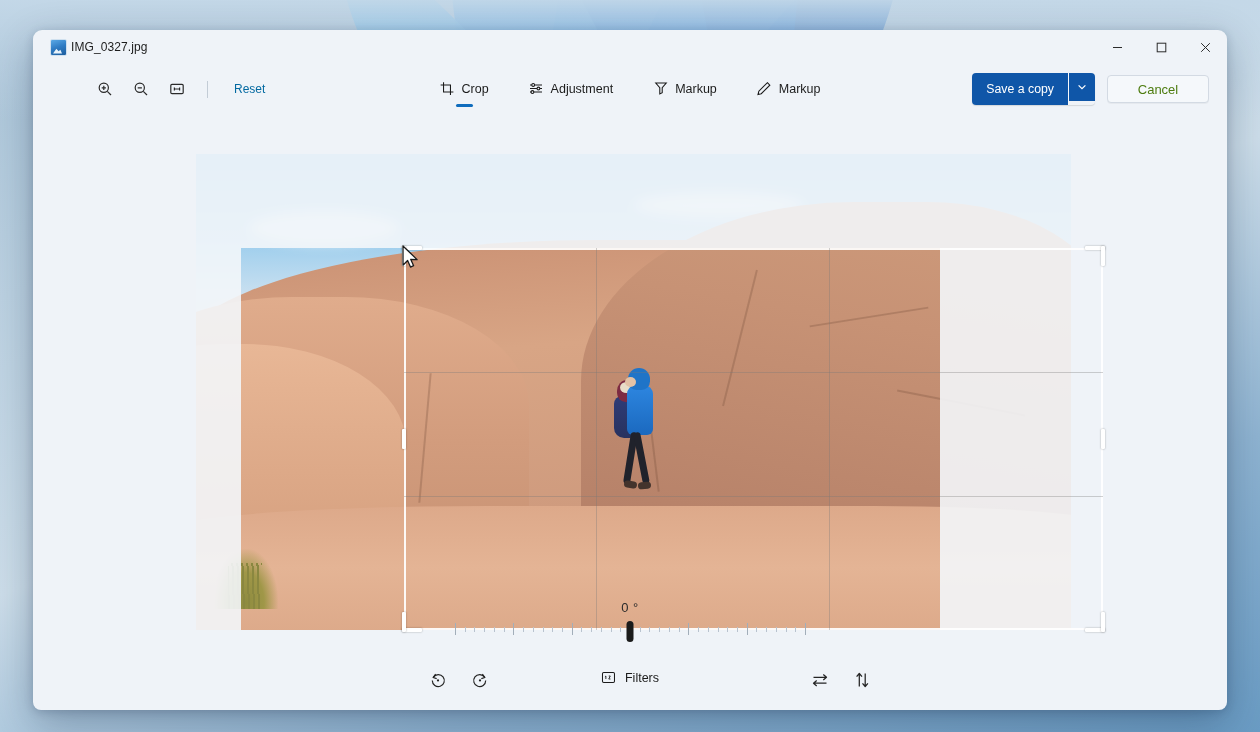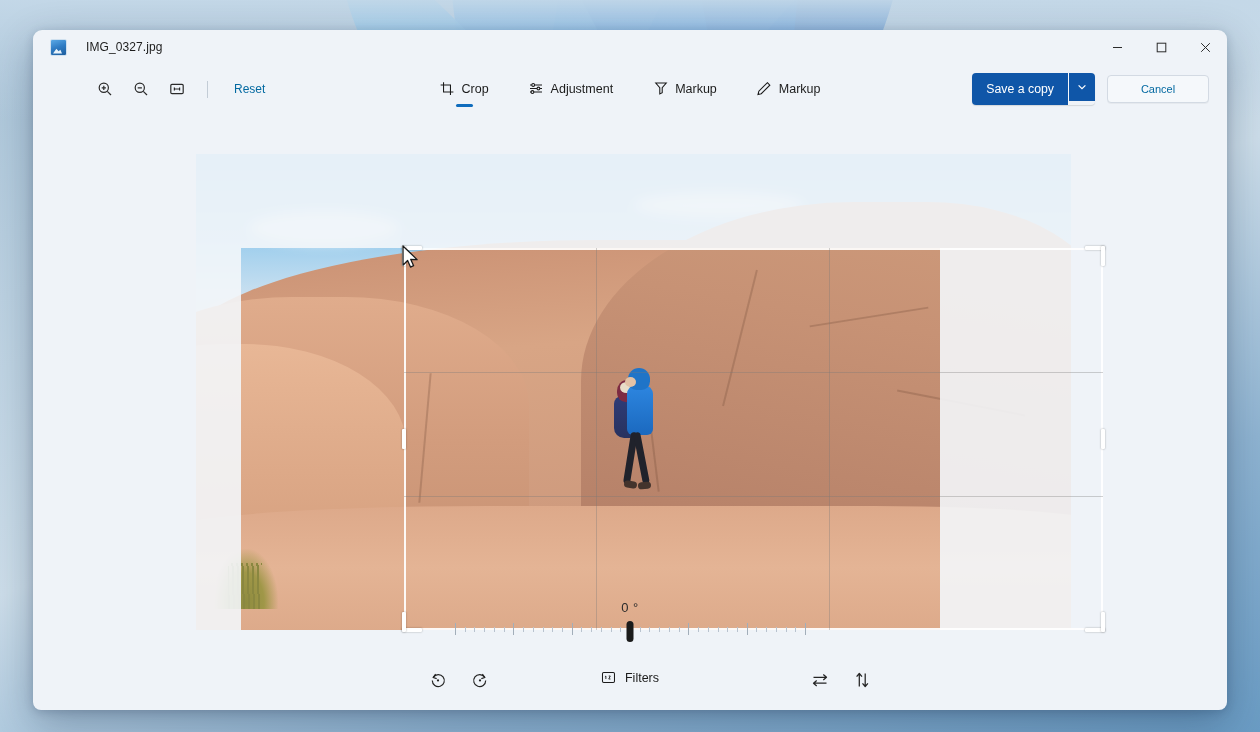--- a/index.html
+++ b/index.html
@@ -34,21 +34,21 @@
     box-shadow: 0 14px 42px rgba(10,30,60,.30), 0 2px 10px rgba(10,30,60,.18);
     overflow: hidden; }
 
   
   .titlebar { height: 34px; display: flex; align-items: center; position: relative; }
   .app-icon { width: 17px; height: 17px; margin-left: 17px; border-radius: 2px;
     background: linear-gradient(160deg,#5aa9e6 0%,#2f7cc4 48%,#1d5d9e 100%);
     position: relative; overflow: hidden; flex: none; border: 1px solid #cfe0ef; }
   .app-icon::after { content:""; position:absolute; left:2px; bottom:1px; width:9px; height:6px;
     background:#e9f3fb; clip-path: polygon(0 100%, 38% 22%, 62% 62%, 82% 38%, 100% 100%); }
-  .title-text { margin-left: 19px; font-size: 12px; color: #1c1c1c; letter-spacing: .1px; }
+  .title-text { margin-left: 4px; font-size: 12px; color: #1c1c1c; letter-spacing: .1px; }
   .wincontrols { position: absolute; right: 0; top: 0; display: flex; height: 34px; }
   .wc { width: 44px; height: 34px; display: flex; align-items: center; justify-content: center;
     color: #2b2b2b; }
 
   
   .cmdbar { height: 50px; position: relative; display: flex; align-items: center; }
   .zoomgroup { display: flex; align-items: center; margin-left: 58px; gap: 8px; }
   .iconbtn { width: 28px; height: 28px; border-radius: 4px; display: flex;
     align-items: center; justify-content: center; color: #2a2a2a; }
   .divider { width: 1px; height: 17px; background: #c3ccd6; margin: 0 8px; }
@@ -64,21 +64,21 @@
 
   .topright { position: absolute; right: 18px; display: flex; align-items: center; gap: 12px; }
   .split { display: flex; border-radius: 4px; overflow: hidden; box-shadow: 0 1px 1px rgba(0,0,0,.12); }
   .split .main { background: #0f56a8; color: #fff; font-size: 12.3px;
     padding: 16px 14px; height: 28px; display: flex; align-items: center; }
   .split .sep { width: 1px; background: rgba(255,255,255,.42); }
   .split .caret { background: #0f56a8; color: #fff; width: 26px; height: 28px;
     display: flex; align-items: center; justify-content: center; }
   .cancel-btn { background: #f5f8fb; border: 1px solid #d3dae3; border-radius: 4px;
     height: 28px; width: 102px; display: flex; align-items: center; justify-content: center;
-    font-size: 11px; color: #0369a1; box-shadow: 0 1px 0 rgba(0,0,0,.04); }
+    font-size: 13px; color: #4d7c0f; box-shadow: 0 1px 0 rgba(0,0,0,.04); }
 
   
   .canvas { position: absolute; left: 0; top: 84px; width: 1194px; height: 518px; }
   .photo-wrap { position: absolute; left: 163px; top: 40px; width: 875px; height: 476px;
     overflow: hidden; }
 
   .photo { position: absolute; inset: 0; }
   
   .sky { position: absolute; left: 0; top: 0; width: 100%; height: 44%;
     background: linear-gradient(180deg,#6fb4e4 0%,#8fc8ec 34%,#c7dff0 66%,#e7d9d6 100%); }

